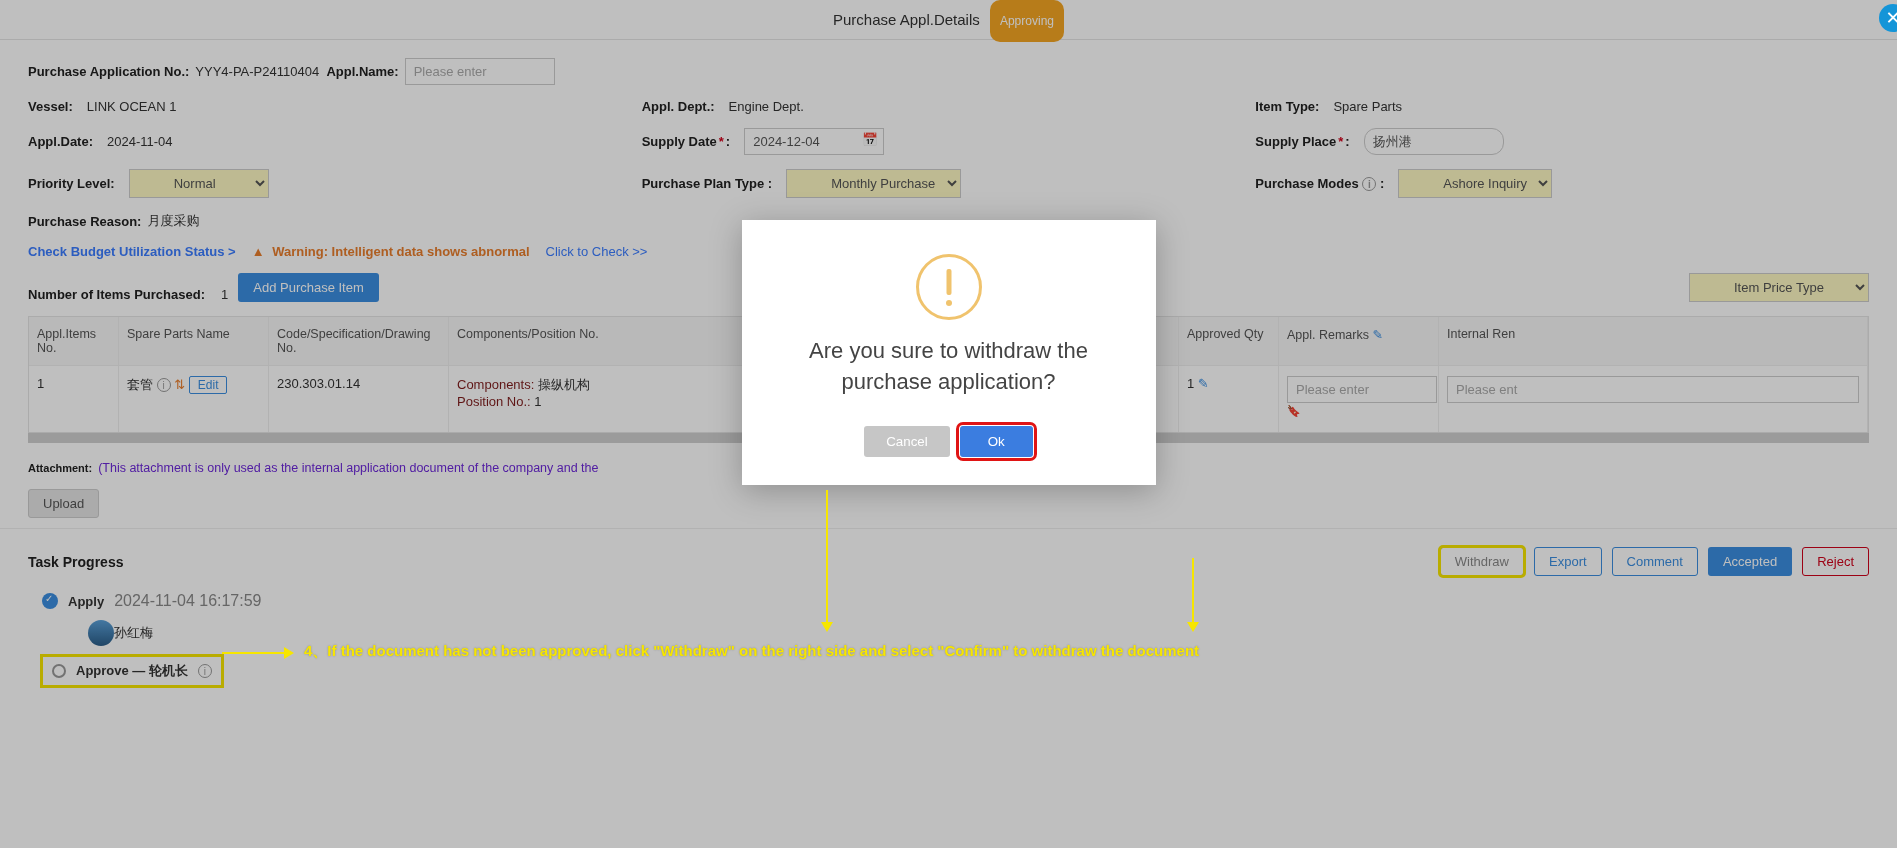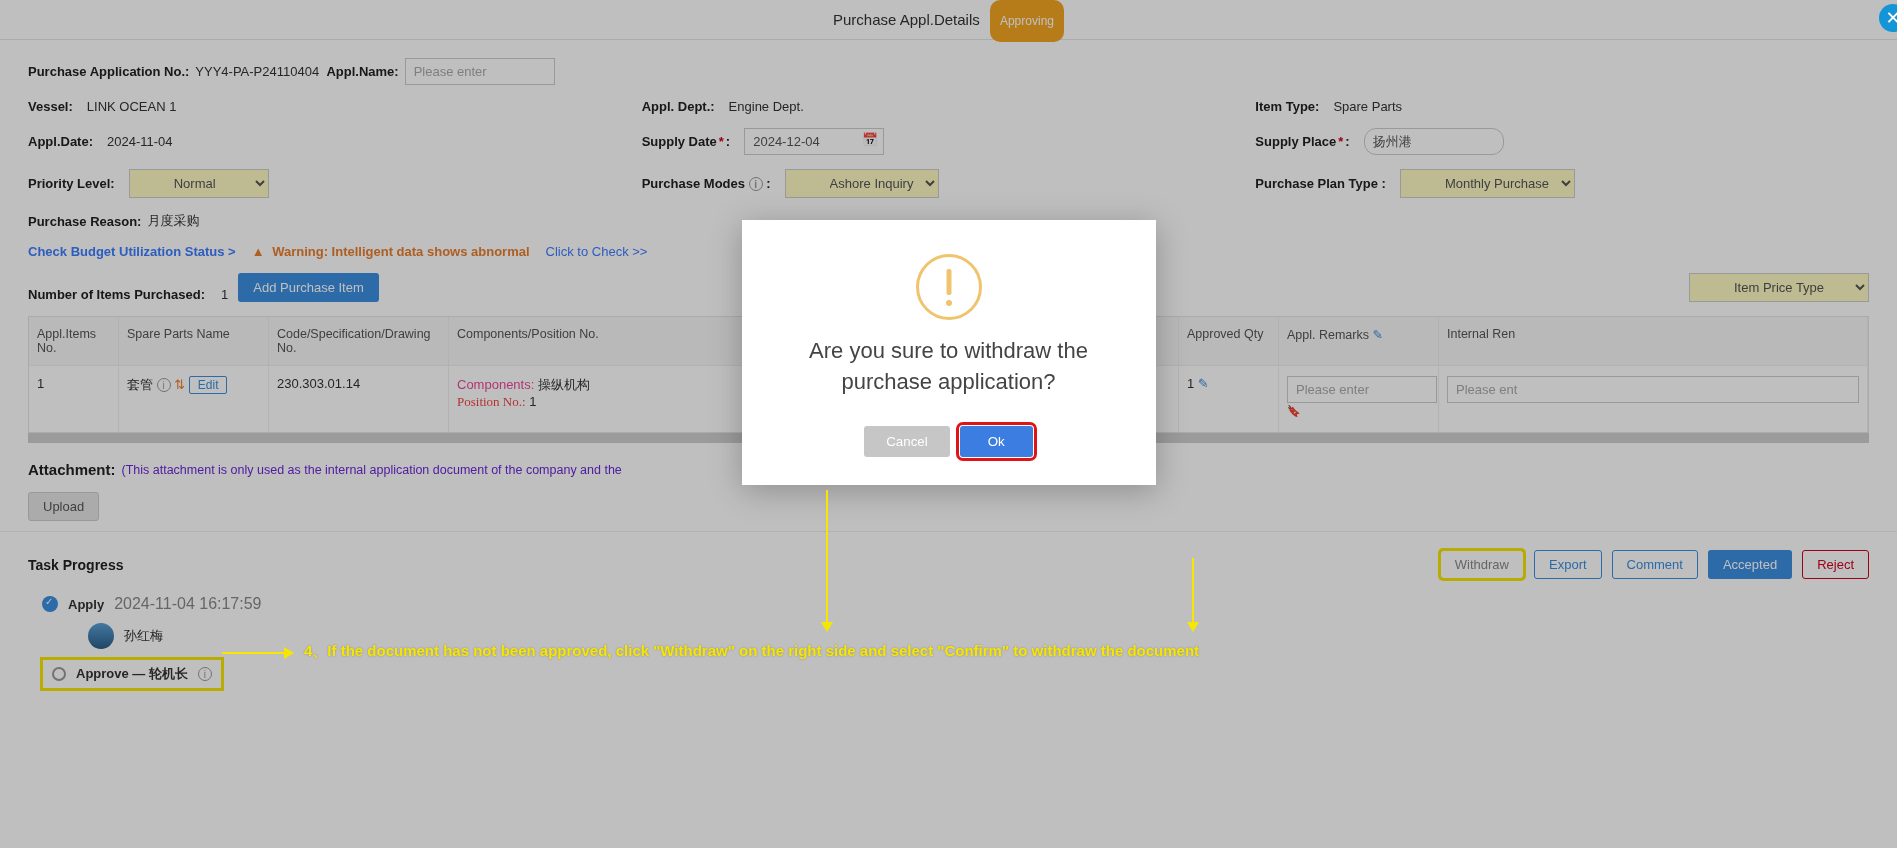--- a/index.html
+++ b/index.html
@@ -75,21 +75,21 @@
   .actions { display:flex; gap:10px; }
   .hl-yellow { outline: 3px solid #f7e600; outline-offset: -1px; }
   .timeline { margin-top: 16px; padding-left: 14px; }
   .tl-dot { display:inline-block; width:16px; height:16px; border-radius:50%; background:#3b8ee0; position:relative; vertical-align:middle; }
   .tl-dot::after{ content:"✓"; color:#fff; font-size:10px; position:absolute; left:3px; top:0; }
   .tl-ring { display:inline-block; width:14px; height:14px; border:2px solid #999; border-radius:50%; vertical-align:middle; background:#fff;}
   .tl-row { display:flex; align-items:center; gap:10px; margin-bottom:10px; }
   .tl-title { font-weight:bold; }
   .tl-date { color:#888; font-size:16px; }
   .avatar { width:26px; height:26px; border-radius:50%; background: linear-gradient(#5aa0d8,#2b5d88); display:inline-block; vertical-align:middle; }
-  .tl-sub { margin-left: 46px; display:flex; align-items:center; gap:10px; margin-bottom:10px;}
+  .tl-sub { margin-left: 46px; display:flex; align-items:center; margin-bottom:10px;}
   .approve-box { padding:6px 10px; }
 
   
   .annotation { color:#f7e600; font-weight:bold; font-size:15px; text-shadow:0 0 2px rgba(0,0,0,0.3); position:absolute; }
   .arrow-v { position:absolute; width:2px; background:#f7e600; }
   .arrow-v::after { content:""; position:absolute; bottom:-2px; left:-5px; border-left:6px solid transparent; border-right:6px solid transparent; border-top:10px solid #f7e600; }
   .arrow-h { position:absolute; height:2px; background:#f7e600; }
   .arrow-h::after { content:""; position:absolute; right:-2px; top:-5px; border-top:6px solid transparent; border-bottom:6px solid transparent; border-left:10px solid #f7e600; }
 
   
@@ -163,29 +163,29 @@
       </div>
     </div>
 
     
     <div class="row col3">
       <div>
         <span class="label">Priority Level:</span>
         <select><option>Normal</option></select>
       </div>
       <div>
+        <span class="label">Purchase Plan Type :</span>
+        <select><option>Monthly Purchase</option></select>
+      </div>
+      <div>
         <span class="label">
           <span>Purchase Modes</span>
           <span class="info-ico">i</span> :
         </span>
         <select><option>Ashore Inquiry</option></select>
-      </div>
-      <div>
-        <span class="label">Purchase Plan Type :</span>
-        <select><option>Monthly Purchase</option></select>
       </div>
     </div>
 
     
     <div class="row">
       <span class="label">Purchase Reason:</span>
       <span class="value">月度采购</span>
     </div>
 
     
@@ -228,22 +228,22 @@
       <div class="trow">
         <div class="c-no">1</div>
         <div class="c-name">
           <span>套管</span>
           <span class="info-ico">i</span>
           <span style="color:#e97e2d;">⇅</span>
           <button class="btn-edit">Edit</button>
         </div>
         <div class="c-code">230.303.01.14</div>
         <div class="c-comp">
-          <div><span style="color:#ec4899;">Components:</span> <span>操纵机构</span></div>
-          <div><span style="color:#ef4444;font-family:Liberation Serif, serif;">Position No.:</span> <span>1</span></div>
+          <div><span style="color:#7f1d1d;">Components:</span> <span>操纵机构</span></div>
+          <div><span style="color:#7f1d1d;">Position No.:</span> <span>1</span></div>
         </div>
         <div class="c-ord"></div>
         <div class="c-stock">
           <div><span class="stock-red">Current Stock 8;</span> <span class="stock-blk">Unreceived 67</span> <span class="info-ico">i</span></div>
           <div><span>(Min 10; Max0)</span> <span style="color:#3b8ee0;">⧉</span></div>
         </div>
         <div class="c-appl">
           <span>1</span>
           <span class="refresh-ico">↺</span>
         </div>
@@ -257,21 +257,21 @@
         </div>
         <div class="c-int">
           <input class="internal-input" type="text" placeholder="Please ent" style="">
         </div>
       </div>
     </div>
     <div class="scrollbar"></div>
 
     
     <div class="row" style="margin-top:18px;">
-      <span class="label" style="font-size:15px;">Attachment:</span>
+      <span class="label" style="font-size:11px;">Attachment:</span>
       <span class="attachment-note">(This attachment is only used as the internal application document of the company and the</span>
     </div>
     <button class="btn btn-default">Upload</button>
 
     <div class="divider"></div>
 
     
     <div class="progress-header">
       <span class="label" style="font-size:14px;">Task Progress</span>
       <div class="actions">

